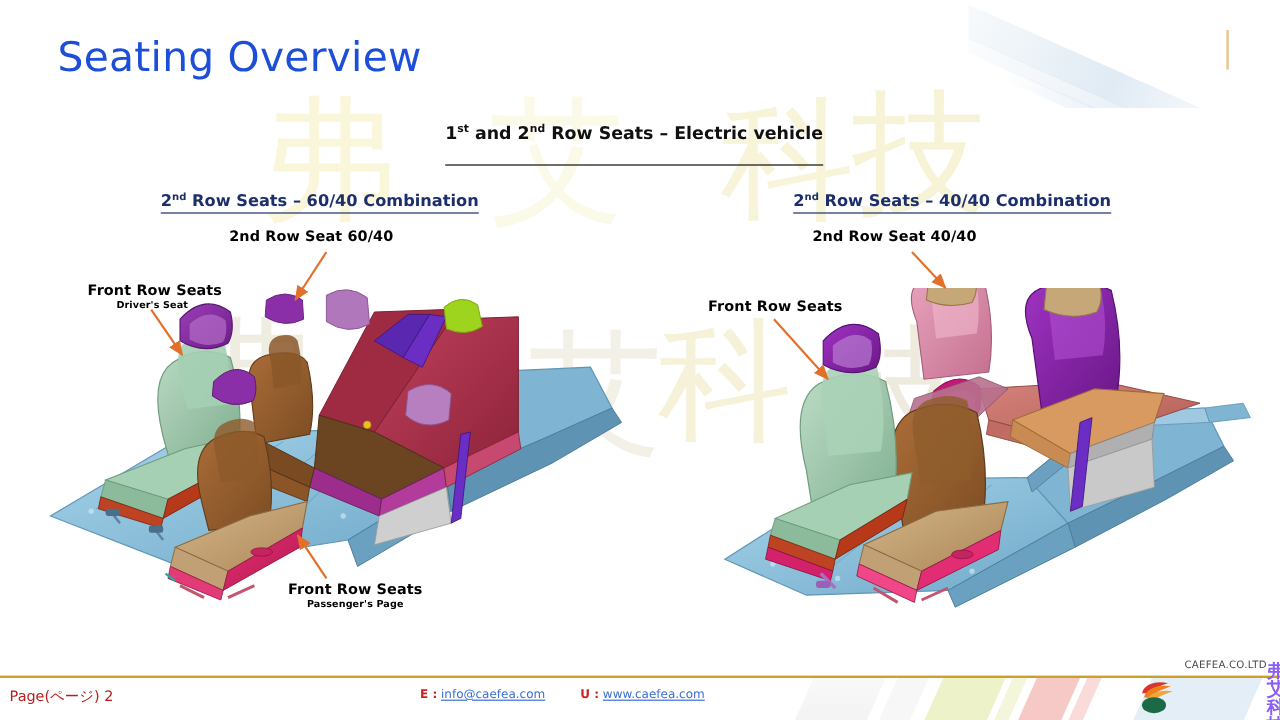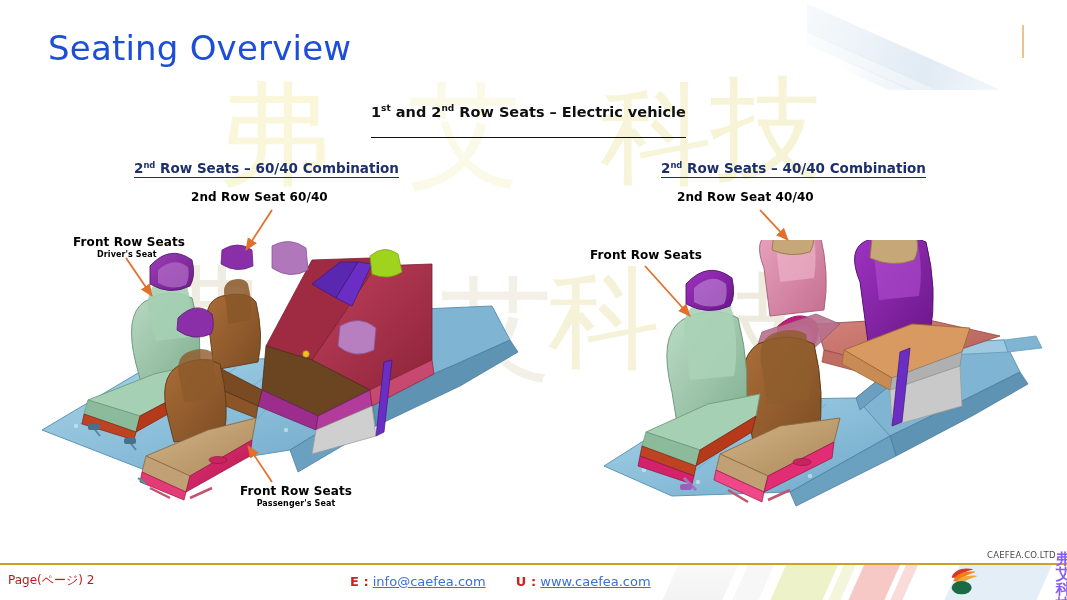--- a/index.html
+++ b/index.html
@@ -86,21 +86,21 @@
   .f1{left:110px;width:60px;background:linear-gradient(180deg,#fafafa,#f2f2f2);}
   .f2{left:180px;width:26px;background:#f7f7f7;}
   .f3{left:218px;width:52px;background:#eef2c8;}
   .f4{left:276px;width:12px;background:#f3f6db;}
   .f5{left:296px;width:36px;background:#f6c9c6;}
   .f6{left:338px;width:12px;background:#f9dcd9;}
   .f7{left:392px;width:92px;background:#e3eef6;}
 
   .page-num{position:absolute;left:8px;top:572px;font-size:12px;color:#b91c1c;
             font-family:"DejaVu Sans",sans-serif;white-space:nowrap;}
-  .contact{position:absolute;left:350px;top:574px;font-size:13px;
+  .contact{position:absolute;left:350px;top:574px;font-size:10px;
            font-family:"DejaVu Sans",sans-serif;white-space:nowrap;}
   .contact .k{color:#cc2222;font-weight:bold;}
   .contact a{color:#3b6fd4;text-decoration:underline;margin-right:26px;}
 
   .logo{position:absolute;left:948px;top:564px;width:115px;height:34px;display:flex;align-items:center;gap:5px;}
   .logo-mark{width:34px;height:30px;flex:0 0 34px;}
   .logo-text{display:flex;justify-content:center;line-height:1;}
   .logo-en{font-size:8.5px;color:#4a4a4a;font-family:"DejaVu Sans",sans-serif;letter-spacing:.2px;}
   .logo-cn{font-size:15px;color:#8b5cf6;font-family:"DejaVu Sans",sans-serif;font-weight:bold;letter-spacing:1px;margin-top:1px;}
 </style>
@@ -380,21 +380,21 @@
     <span class="big">2nd Row Seat 60/40</span>
   </div>
 
   <div class="lbl lbl-front-left">
     <span class="big">Front Row Seats</span>
     <span class="small">Driver's Seat</span>
   </div>
 
   <div class="lbl lbl-pass-left">
     <span class="big">Front Row Seats</span>
-    <span class="small">Passenger's Seat</span>
+    <span class="small">Passenger's Page</span>
   </div>
 
   <div class="lbl lbl-2nd-right">
     <span class="big">2nd Row Seat 40/40</span>
   </div>
 
   <div class="lbl lbl-front-right">
     <span class="big">Front Row Seats</span>
   </div>
 

